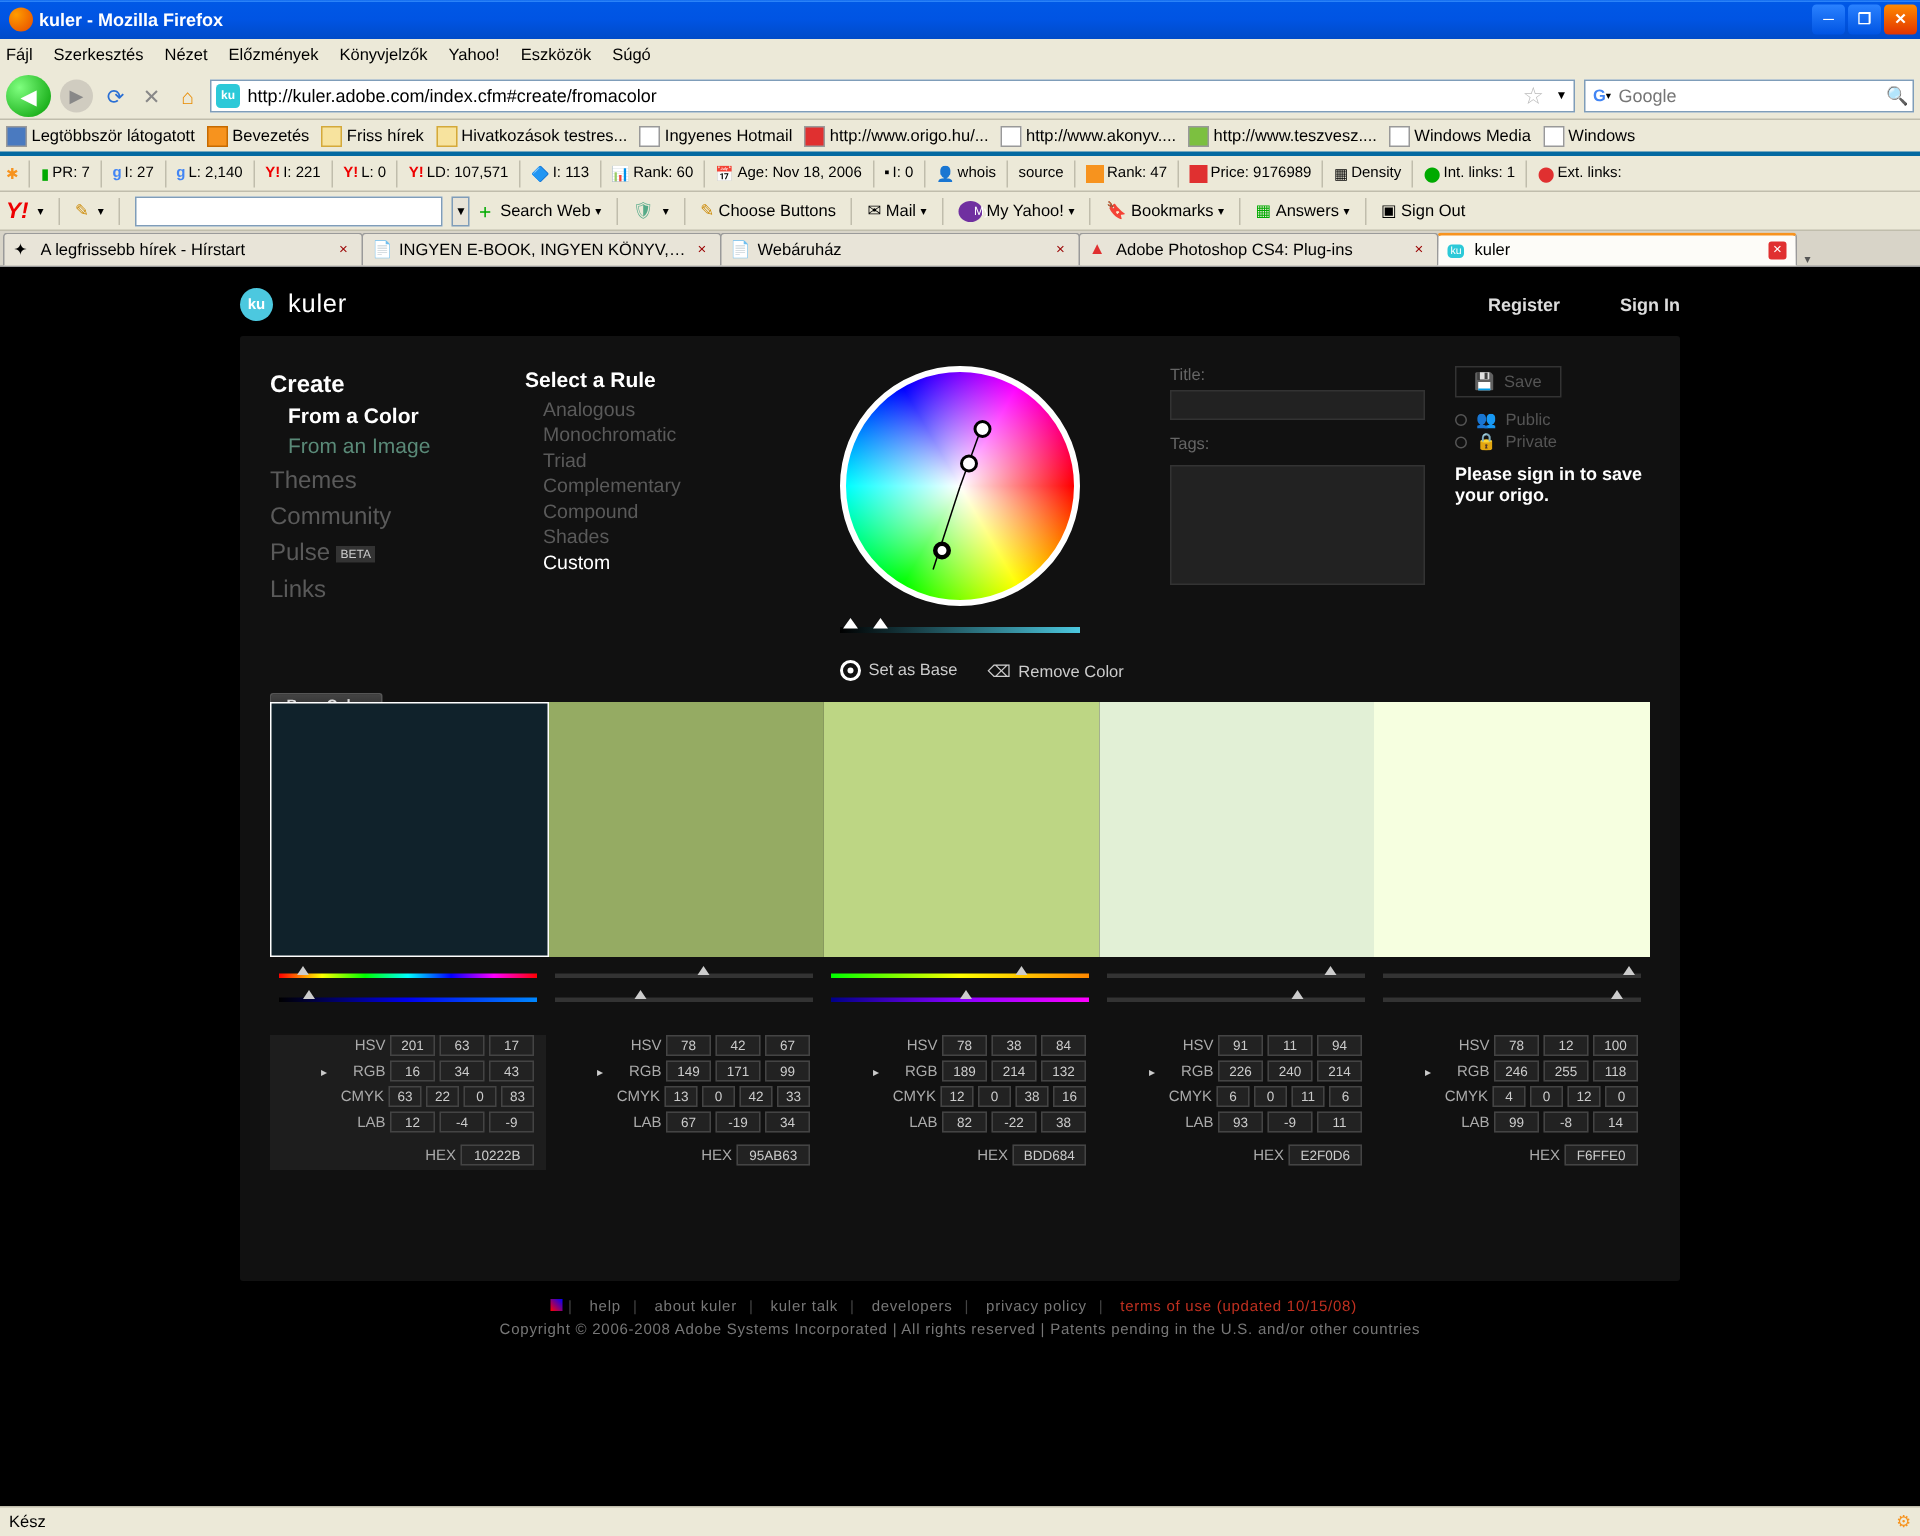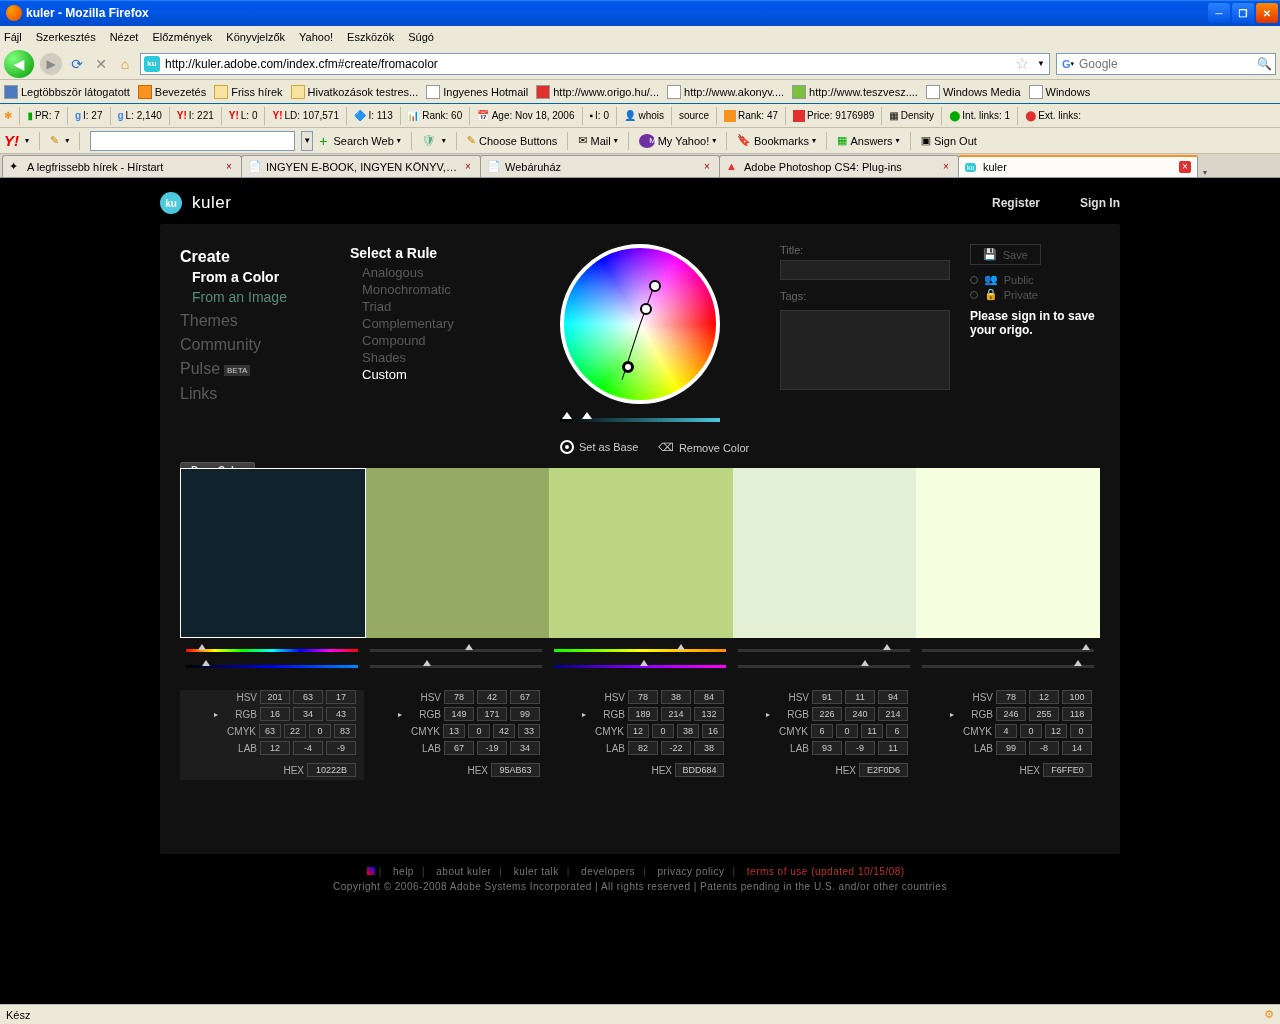--- a/index.html
+++ b/index.html
@@ -30,21 +30,21 @@
 .addr-favicon { width:16px;height:16px;margin:0 3px;background:#2cc9d8;border-radius:3px;display:flex;align-items:center;justify-content:center;color:#fff;font-size:8px;font-weight:bold; }
 .addr-wrap input { flex:1;border:none;outline:none;font-size:12px;padding:2px; }
 .addr-star { width:14px;color:#bbb;margin-right:4px; }
 .addr-dd { width:16px;text-align:center;color:#000;font-size:8px; }
 .search-wrap { width: 220px; display:flex;align-items:center;background:#fff;border:1px solid #7f9db9;height:22px; }
 .search-wrap .sicon { width:16px;height:16px;margin:0 3px;display:flex;align-items:center;justify-content:center; }
 .search-wrap input { flex:1;border:none;outline:none;font-size:12px;color:#888; }
 .search-wrap .sbtn { width:20px;color:#4a7ac0;font-size:12px;text-align:center; }
 
 
-.ff-bookbar { height: 24px; background: #ece9d8; display:flex;align-items:center;padding:0 4px;font-size:11px;color:#000;gap:8px;border-bottom:1px solid #0369a1;overflow:hidden;white-space:nowrap; }
+.ff-bookbar { height: 24px; background: #ece9d8; display:flex;align-items:center;padding:0 4px;font-size:11px;color:#000;gap:8px;border-bottom:3px solid #0369a1;overflow:hidden;white-space:nowrap; }
 .ff-bookbar .bm { display:flex;align-items:center;gap:3px;cursor:default; }
 .bm-ic { width:14px;height:14px;border:1px solid #999;background:#fff;display:inline-block; }
 .bm-ic.folder { background:#f7e39e;border-color:#d4a93a; }
 .bm-ic.orange { background:#f7931e;border-color:#c66a00; }
 
 
 .seo-bar { height:24px;background:#ece9d8;display:flex;align-items:center;padding:0 4px;font-size:10px;color:#000;gap:5px;border-bottom:1px solid #c0bdac;overflow:hidden;white-space:nowrap; }
 .seo-bar .sep { width:1px;height:18px;background:#c0bdac;margin:0 2px; }
 .seo-bar .item { display:flex;align-items:center;gap:2px; }
 

